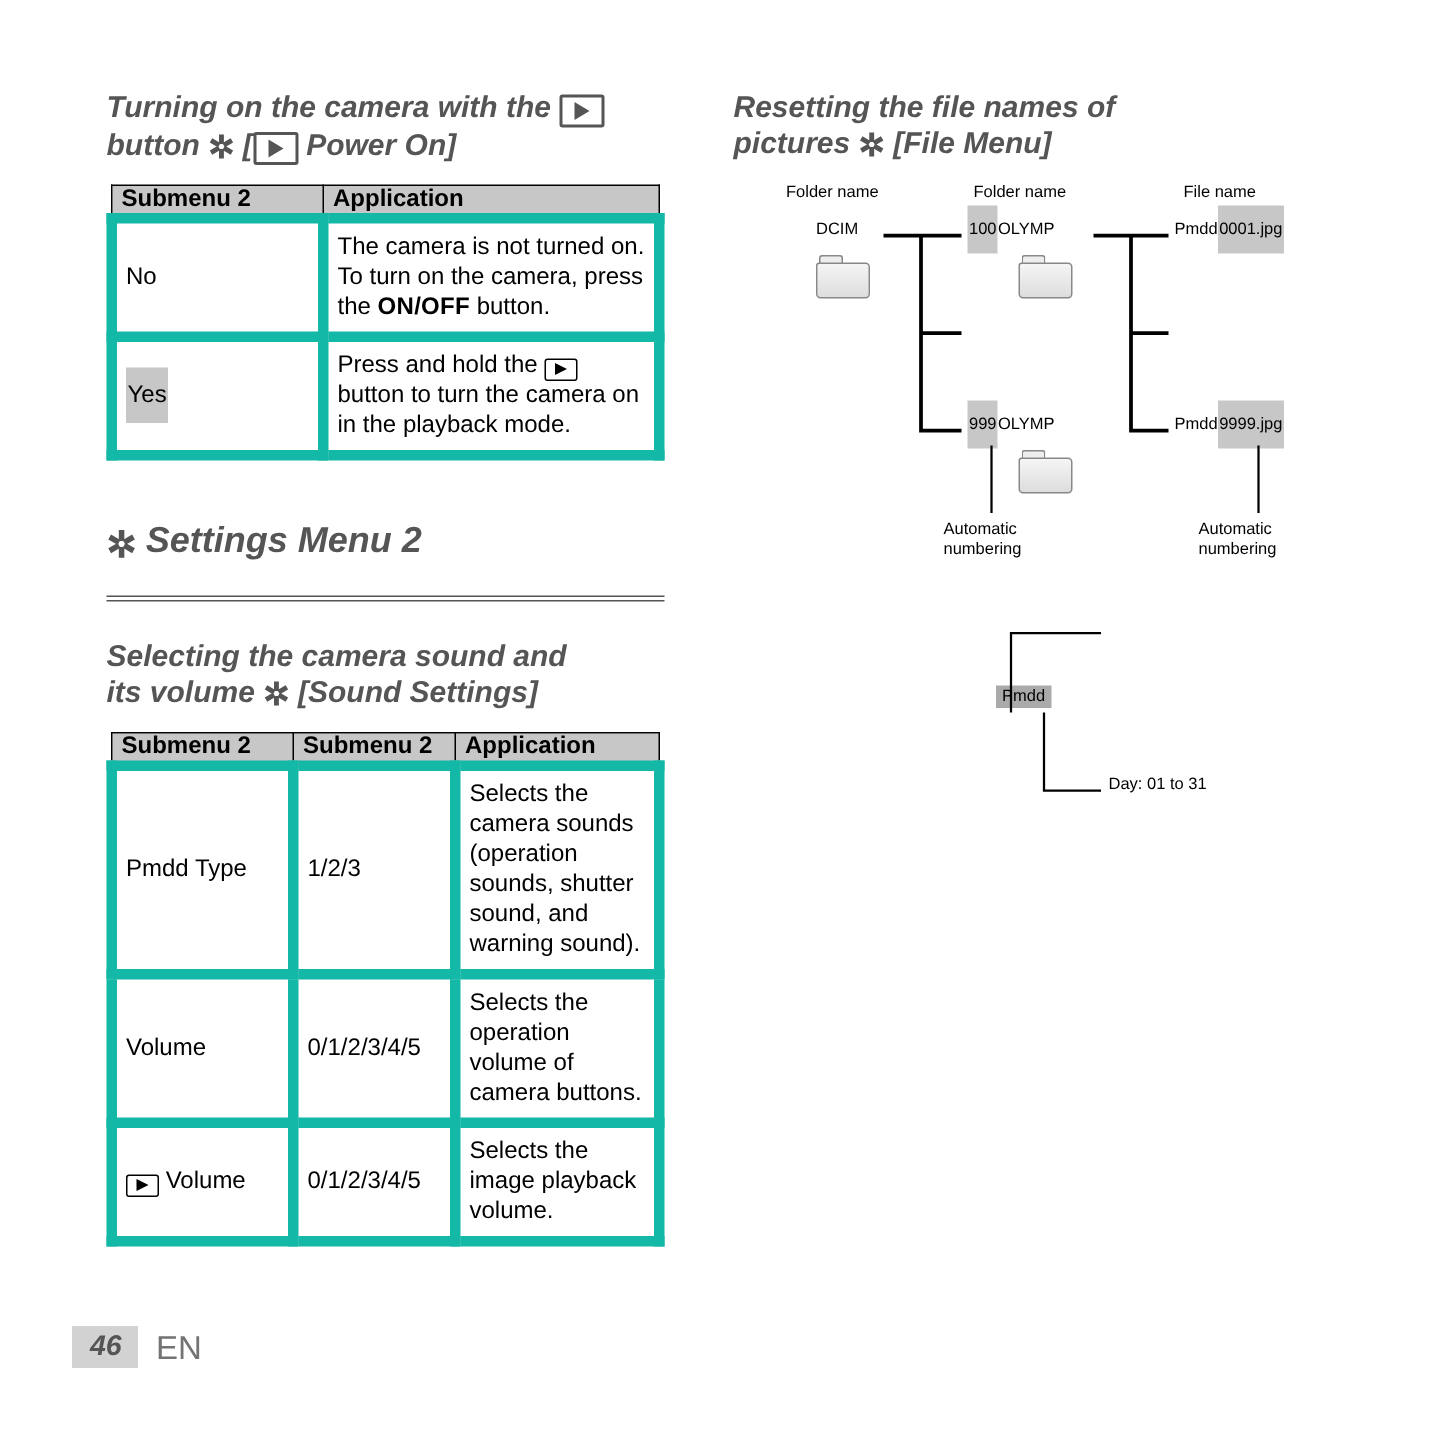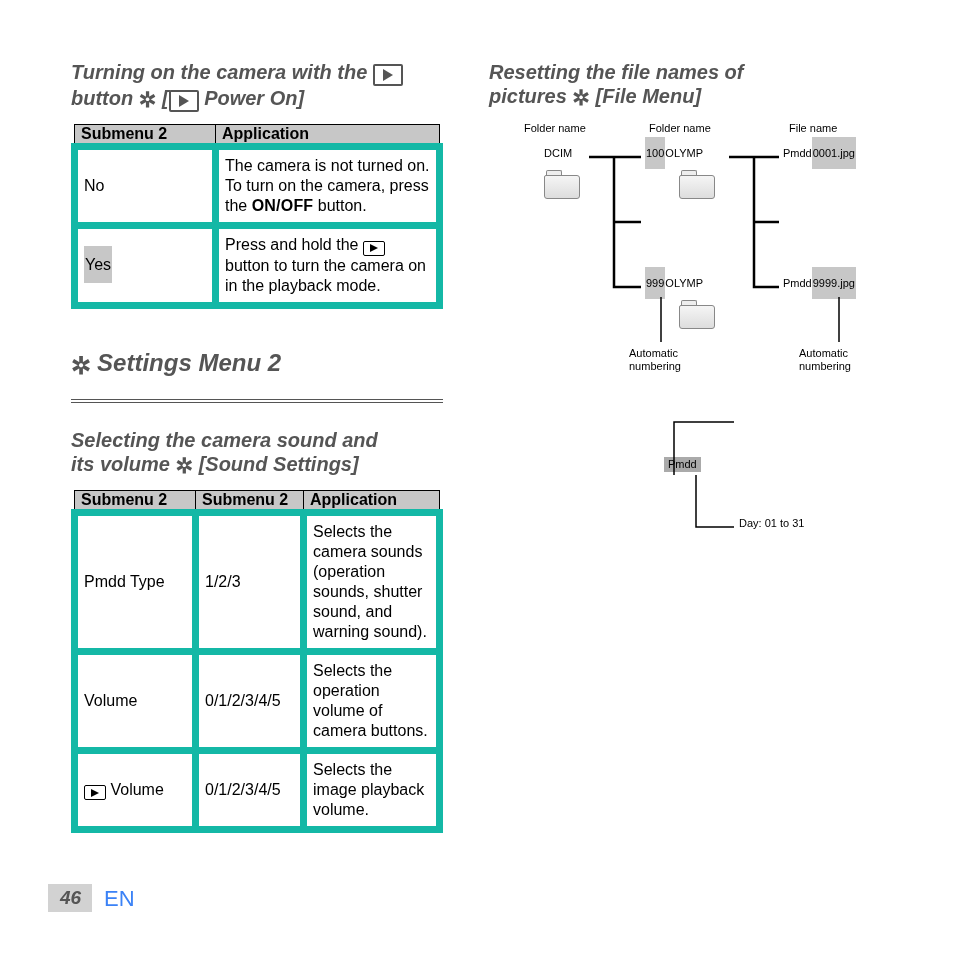--- a/index.html
+++ b/index.html
@@ -174,21 +174,21 @@
     font-size: 19px;
     font-weight: bold;
     font-style: italic;
     color: #555555;
   }
   .footer-lang {
     position: absolute;
     left: 56px;
     top: 2px;
     font-size: 22px;
-    color: #3b82f6;
+    color: #737373;
     text-align: right;
   }
   .onoff {
     font-family: Arial, Helvetica, sans-serif;
     letter-spacing: 0.2px;
   }
 </style>
 </head>
 <body>
 

